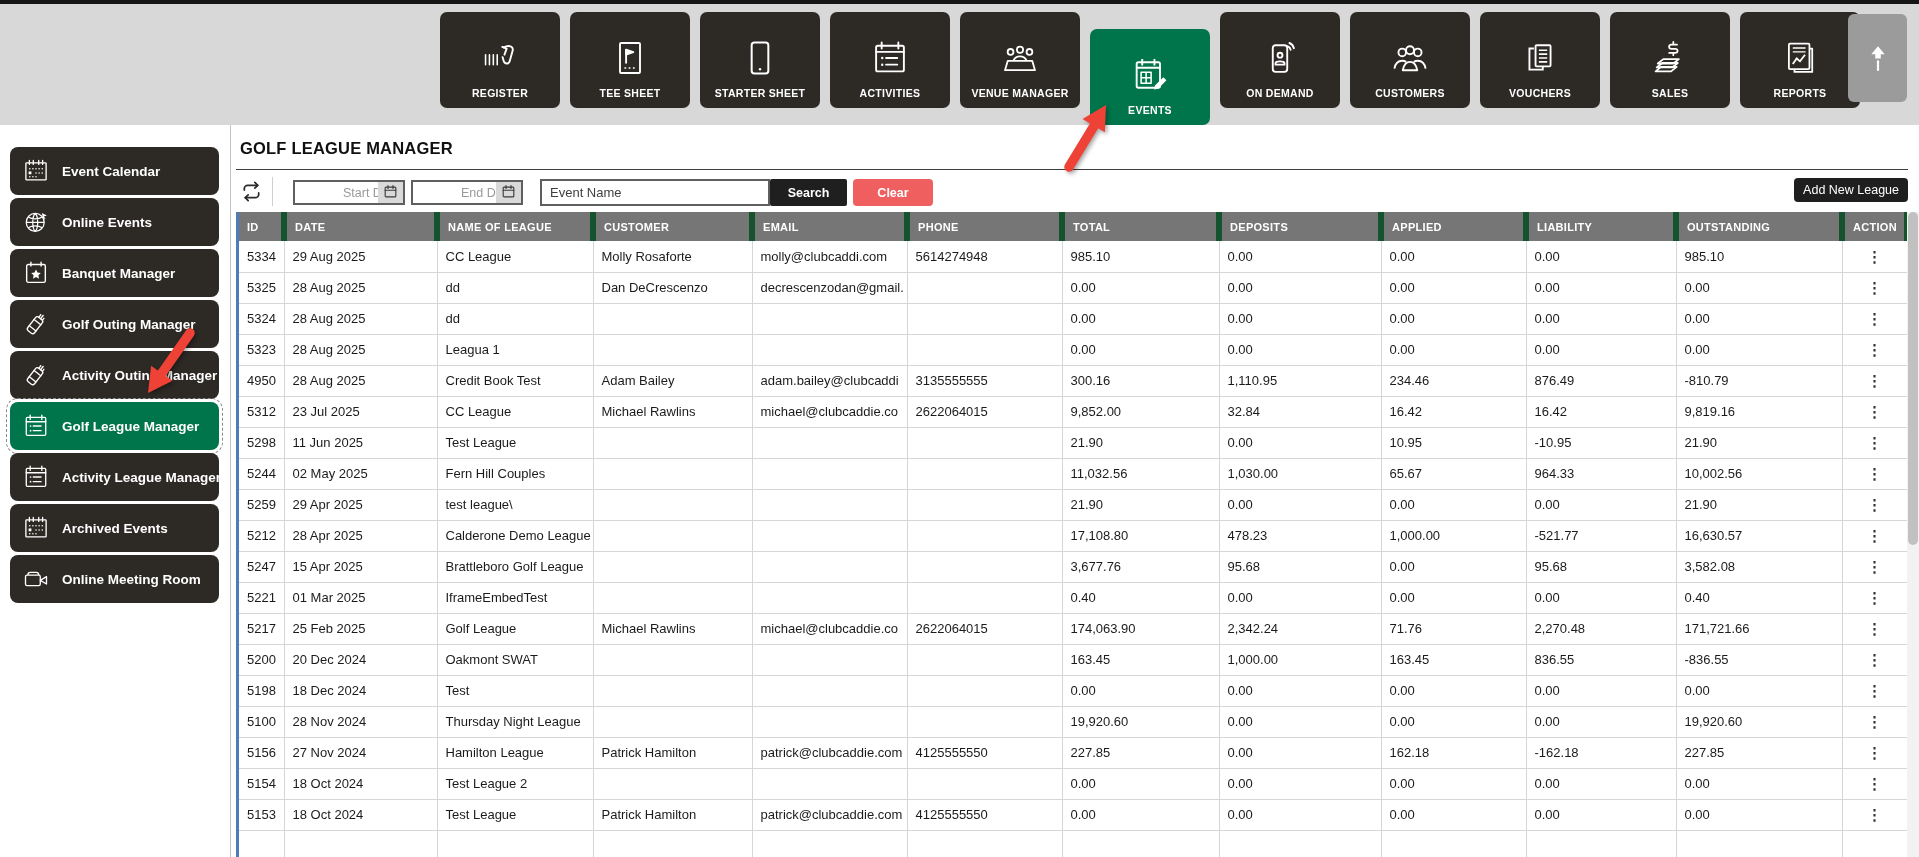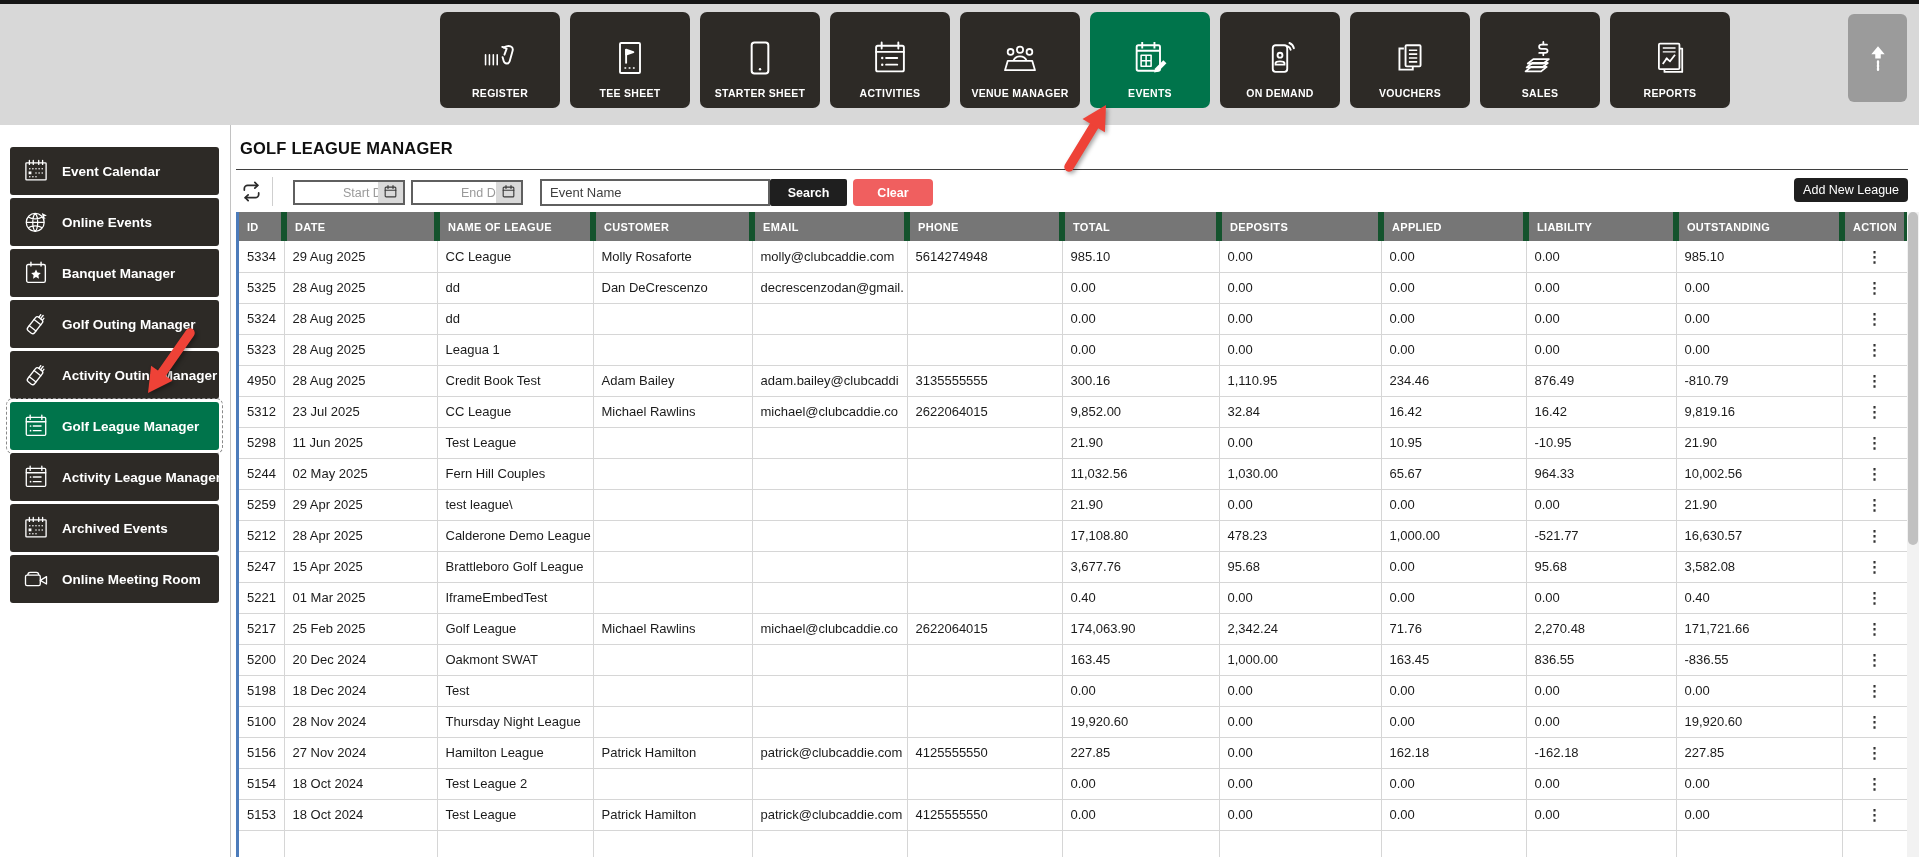--- a/index.html
+++ b/index.html
@@ -15,31 +15,31 @@
   .topstrip{position:absolute; left:0; top:0; width:1919px; height:4px; background:#151515; z-index:4;}
   .topbar{position:absolute; left:0; top:0; width:1919px; height:125px; background:var(--header-gray); z-index:1;}
   .logo-wrap{position:absolute; left:12px; top:12px; display:flex; align-items:flex-start;}
   .logo-mark{width:112px; height:88px;}
   .brand-text{margin-left:4px; margin-top:12px; font-weight:800; font-size:37px; line-height:.88; letter-spacing:-1px; color:#070707;}
   .club-name{position:absolute; left:8px; top:101px; font-size:15.5px; font-weight:700; color:#141414;}
 
   .top-nav{position:absolute; left:420px; top:12px; display:flex; gap:10px; z-index:2;padding-left:20px;}
   .nav-btn{width:120px; height:96px; background:var(--nav-dark); border:none; border-radius:7px; color:#fff;
     display:flex; flex-direction:column; align-items:center; justify-content:flex-end; padding-bottom:9px; cursor:pointer;}
-  .nav-btn.active{background:var(--accent-green);}
+  .nav-btn.active{background:var(--accent-green);margin-top:17px;}
   .nav-btn .nav-icon{height:58px; display:flex; align-items:center; justify-content:center;}
   .nav-btn .nav-icon svg{width:40px; height:40px;}
   .nav-btn .nav-label{font-size:10.5px; font-weight:700; letter-spacing:.3px; white-space:nowrap;}
   .scroll-top{position:absolute; left:1848px; top:14px; width:59px; height:88px; background:#9b9b9b; border:none;
     border-radius:6px; color:#fff; display:flex; align-items:center; justify-content:center; cursor:pointer; z-index:2;}
   .scroll-top svg{width:30px; height:34px;}
 
   
   .sidebar{position:absolute; left:10px; top:147px; width:209px; display:flex; flex-direction:column; gap:3px; z-index:2;}
-  .side-item{height:48px; background:var(--nav-dark); border:none; border-radius:3px; color:#fff; display:flex;
+  .side-item{height:48px; background:var(--nav-dark); border:none; border-radius:8px; color:#fff; display:flex;
     align-items:center; padding-left:12px; gap:12px; cursor:pointer; text-align:left;}
   .side-item.active{background:var(--accent-green); outline:1px dashed #8a8a8a; outline-offset:3px;}
   .side-item .side-icon{width:28px; height:28px; flex:0 0 28px; display:flex; align-items:center; justify-content:center;}
   .side-item .side-icon svg{width:28px; height:28px;}
   .side-item .side-label{font-size:13.5px; font-weight:600; white-space:nowrap;}
 
   
   .main-divider{position:absolute; left:230px; top:125px; width:1px; height:732px; background:#c2c2c2;}
   .page-title{position:absolute; left:240px; top:139px; font-size:16.5px; font-weight:800; letter-spacing:.2px; color:#101010;}
   .title-rule{position:absolute; left:236px; top:169px; width:1672px; height:1px; background:#3f3f3f;}
@@ -196,20 +196,35 @@
             <path d="M26.5 4.5c2 .8 3.5 2.6 4 4.8" stroke-linecap="round"></path>
             <path d="M25 7.5c1.3.5 2.3 1.7 2.6 3.1" stroke-linecap="round"></path>
           </g>
         </svg>
       </span>
       <span class="nav-label">ON DEMAND</span>
     </button>
     <button class="nav-btn">
       <span class="nav-icon">
         <svg viewBox="0 0 36 36">
+          <g fill="none" stroke="currentColor" stroke-width="1.7" stroke-linejoin="round">
+            <circle cx="11" cy="13" r="3.4"></circle>
+            <circle cx="25" cy="13" r="3.4"></circle>
+            <circle cx="18" cy="11" r="3.6"></circle>
+            <path d="M4 27.5c.8-4.5 3.4-7 7-7 1.4 0 2.6.4 3.6 1"></path>
+            <path d="M32 27.5c-.8-4.5-3.4-7-7-7-1.4 0-2.6.4-3.6 1"></path>
+            <path d="M11.5 29c.9-5 3.3-7.5 6.5-7.5s5.6 2.5 6.5 7.5z"></path>
+          </g>
+        </svg>
+      </span>
+      <span class="nav-label">CUSTOMERS</span>
+    </button>
+    <button class="nav-btn">
+      <span class="nav-icon">
+        <svg viewBox="0 0 36 36">
           <g fill="none" stroke="currentColor" stroke-width="1.7">
             <path d="M12.5 9.5h-4v19h12v-3"></path>
             <rect x="14" y="6.5" width="13.5" height="19" rx="1"></rect>
             <path d="M17 11h7.5M17 14.5h7.5M17 18h7.5M17 21.5h7.5" stroke-width="1.4"></path>
           </g>
         </svg>
       </span>
       <span class="nav-label">VOUCHERS</span>
     </button>
     <button class="nav-btn">
@@ -454,21 +469,21 @@
           <th style="width: 166px;">OUTSTANDING</th>
           <th style="width: 65px;">ACTION</th>
         </tr>
       </thead>
     <tbody>
         <tr>
           <td>5334</td>
           <td>29 Aug 2025</td>
           <td>CC League</td>
           <td>Molly Rosaforte</td>
-          <td>molly@clubcaddie.com</td>
+          <td>molly@clubcaddi.com</td>
           <td>5614274948</td>
           <td>985.10</td>
           <td>0.00</td>
           <td>0.00</td>
           <td>0.00</td>
           <td>985.10</td>
           <td class="action-cell"><span class="kebab">⋮</span></td>
         </tr>
         <tr>
           <td>5325</td>

